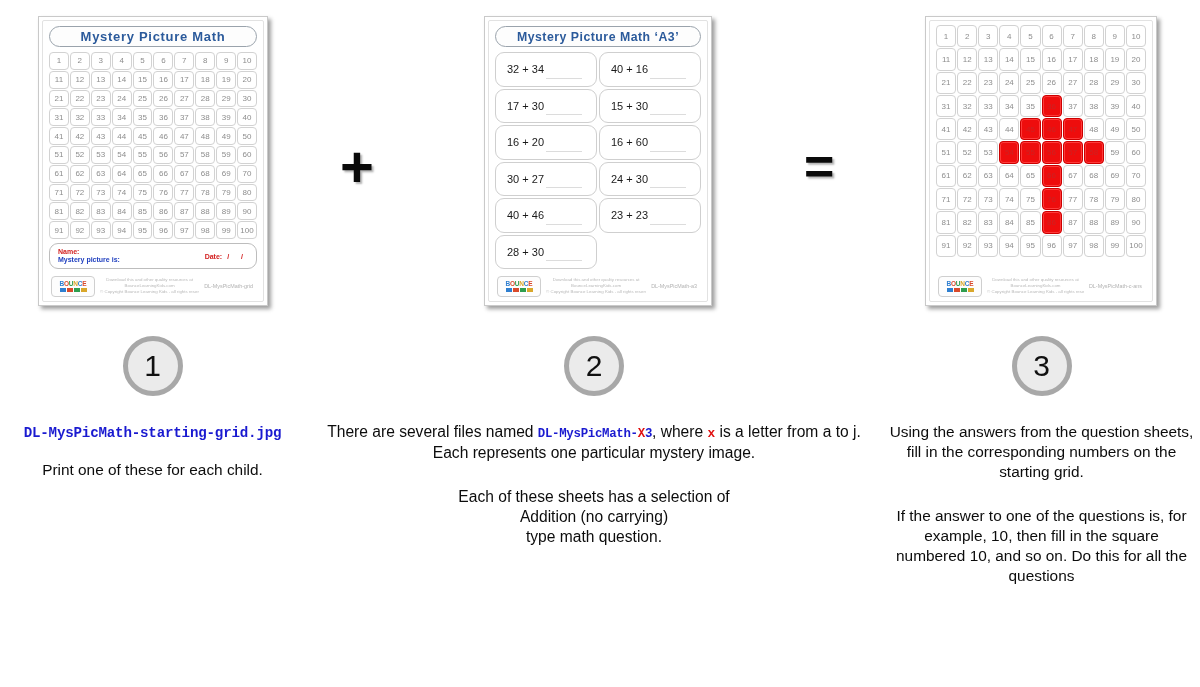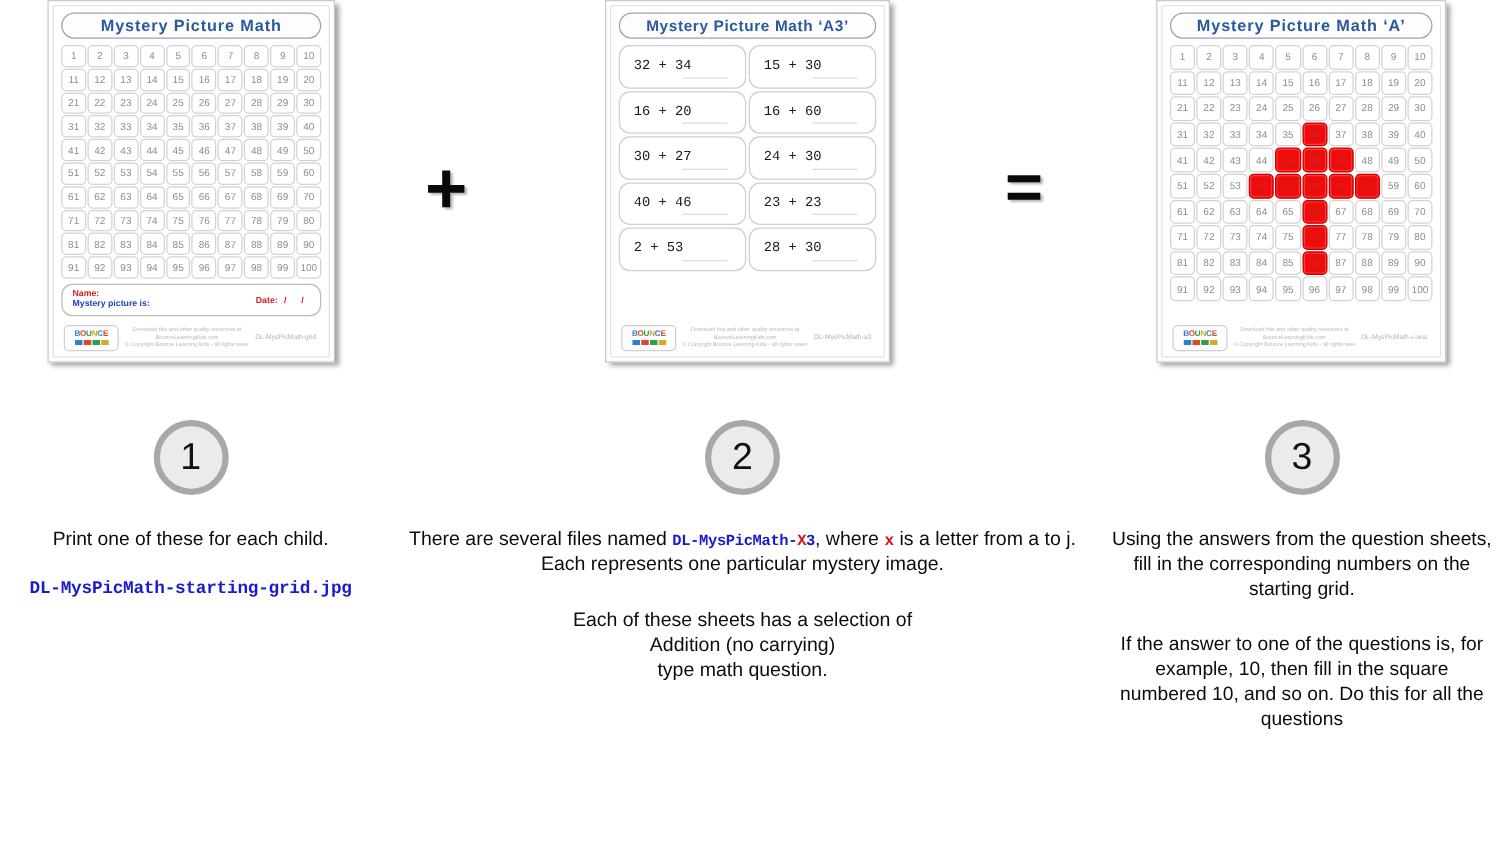--- a/index.html
+++ b/index.html
@@ -11,21 +11,21 @@
     width: 1200px;
     height: 687px;
     position: relative;
     font-family: "Liberation Sans", sans-serif;
     overflow: hidden;
   }
 
   
   .sheets-row {
     position: absolute;
-    top: 0;
+    top: 16px;
     left: 0;
     width: 1200px;
     height: 300px;
   }
 
   .sheet {
     position: absolute;
     background: #ffffff;
     border: 1px solid #c9c9c9;
     box-shadow: 3px 3px 4px rgba(0,0,0,0.38);
@@ -188,21 +188,20 @@
     position: relative;
     display: flex;
     align-items: center;
     padding-left: 11px;
     box-sizing: border-box;
     background: #fff;
   }
   .q-cell span.q-text {
     font-size: 11px;
     color: #1a1a1a;
-    font-family: Liberation Mono, monospace;
   }
   .q-cell .answer-line {
     position: absolute;
     right: 14px;
     bottom: 7px;
     width: 36px;
     height: 0;
     border-bottom: 1px solid #dcdcdc;
   }
 
@@ -431,20 +430,28 @@
     <div class="sheet-inner">
       <div class="title-pill">
         <span>Mystery Picture Math ‘A3’</span>
       </div>
       <div class="q-grid" id="q-grid">
           <div class="q-cell">
             <span class="q-text">32 + 34</span>
             <div class="answer-line"></div>
           </div>
           <div class="q-cell">
+            <span class="q-text">40 + 16</span>
+            <div class="answer-line"></div>
+          </div>
+          <div class="q-cell">
+            <span class="q-text">17 + 30</span>
+            <div class="answer-line"></div>
+          </div>
+          <div class="q-cell">
             <span class="q-text">15 + 30</span>
             <div class="answer-line"></div>
           </div>
           <div class="q-cell">
             <span class="q-text">16 + 20</span>
             <div class="answer-line"></div>
           </div>
           <div class="q-cell">
             <span class="q-text">16 + 60</span>
             <div class="answer-line"></div>
@@ -456,24 +463,20 @@
           <div class="q-cell">
             <span class="q-text">24 + 30</span>
             <div class="answer-line"></div>
           </div>
           <div class="q-cell">
             <span class="q-text">40 + 46</span>
             <div class="answer-line"></div>
           </div>
           <div class="q-cell">
             <span class="q-text">23 + 23</span>
-            <div class="answer-line"></div>
-          </div>
-          <div class="q-cell">
-            <span class="q-text">2 + 53</span>
             <div class="answer-line"></div>
           </div>
           <div class="q-cell">
             <span class="q-text">28 + 30</span>
             <div class="answer-line"></div>
           </div>
         </div>
       <div class="sheet-footer">
         <div class="logo">
           <div class="logo-word"><i style="color:#2f7fd0">B</i><i style="color:#d94a2b">O</i><i style="color:#2f9e4f">U</i><i style="color:#d9a72b">N</i><i style="color:#2f7fd0">C</i><i style="color:#d94a2b">E</i></div>
@@ -489,23 +492,20 @@
           <div>BounceLearningKids.com</div>
           <div>© Copyright Bounce Learning Kids - all rights reserved</div>
         </div>
         <div class="footer-file">DL-MysPicMath-a3</div>
       </div>
     </div>
   </div>
 
   <div class="sheet sheet-ans">
     <div class="sheet-inner">
-      <div class="title-pill">
-        <span>Mystery Picture Math ‘A’</span>
-      </div>
       <div class="num-grid" id="grid-3">
           <div class="num-cell">1</div>
           <div class="num-cell">2</div>
           <div class="num-cell">3</div>
           <div class="num-cell">4</div>
           <div class="num-cell">5</div>
           <div class="num-cell">6</div>
           <div class="num-cell">7</div>
           <div class="num-cell">8</div>
           <div class="num-cell">9</div>
@@ -624,24 +624,24 @@
   <div class="op op-plus">+</div>
   <div class="op op-equal">=</div>
 </div>
 
 <div class="steps">
 
   <div class="step-col col-1">
     <div class="badge">
       <span>1</span>
     </div>
-    <p class="para">Print one of these for each child.</p>
     <p class="para">
       <span class="code">DL-MysPicMath-starting-grid.jpg</span>
     </p>
+    <p class="para">Print one of these for each child.</p>
   </div>
 
   <div class="step-col col-2">
     <div class="badge">
       <span>2</span>
     </div>
     <p class="para gap-lg"><span>There are several files named </span><span class="code small"><span>DL-MysPicMath-</span><span class="red">X</span><span>3</span></span><span>, where </span><span class="inline-red">x</span><span> is a letter from a to j. Each represents one particular mystery image.</span></p>
     <p class="para tight">Each of these sheets has a selection of</p>
     <p class="para tight bold">Addition (no carrying)</p>
     <p class="para gap-lg">type math question.</p>

